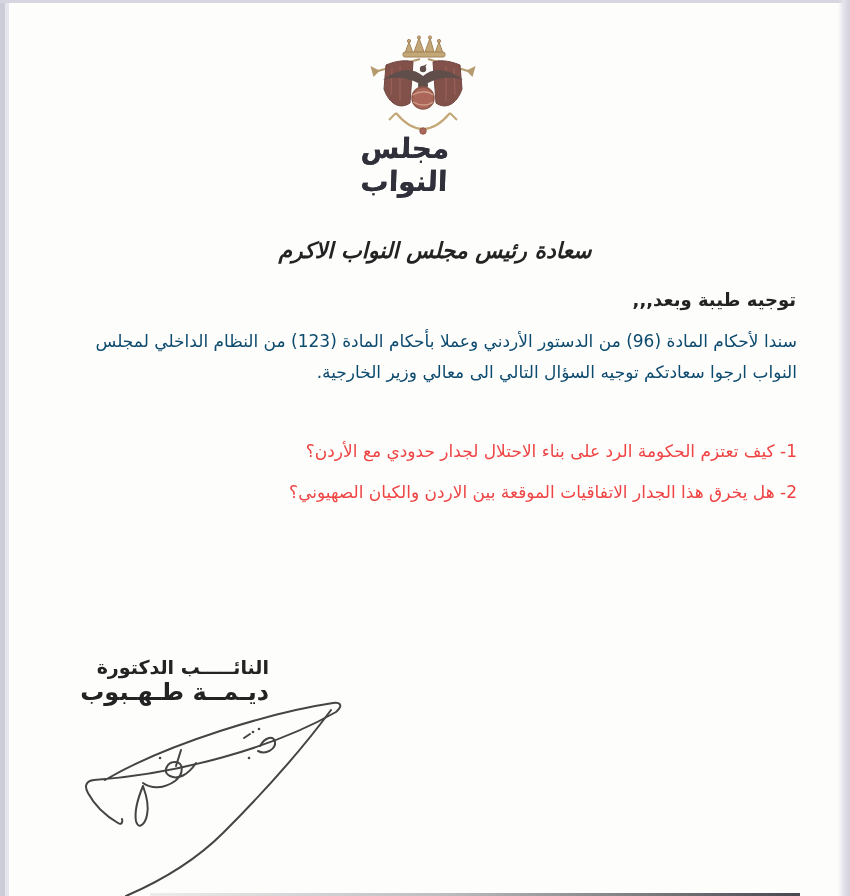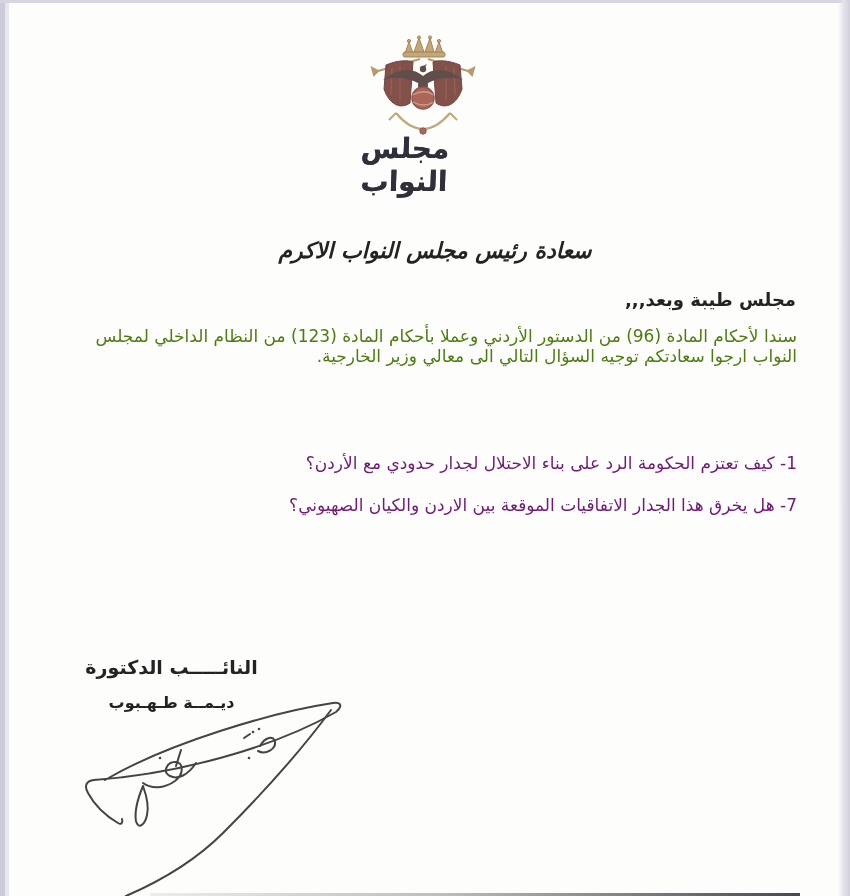--- a/index.html
+++ b/index.html
@@ -27,31 +27,31 @@
   .title{
     position:absolute;left:20px;right:0;top:238px;margin:0;
     text-align:center;font-size:22px;font-weight:700;color:#232323;font-style:italic;
   }
   .greeting{
     position:absolute;right:54px;top:289px;
     font-size:18px;font-weight:700;color:#232323;
   }
   .body-par{
     position:absolute;right:53px;left:66px;top:326px;margin:0;
-    font-size:17px;line-height:20px;text-align:right;color:#4d7c0f;
+    font-size:17px;line-height:31px;text-align:right;color:#0c4a6e;
   }
   .questions{position:absolute;right:53px;left:62px;top:436px;}
-  .questions p{margin:12px 0 11px 0;font-size:17px;line-height:30px;text-align:right;color:#701a75;}
+  .questions p{margin:0 0 11px 0;font-size:17px;line-height:30px;text-align:right;color:#ef4444;}
   
   .sig-block{
-    position:absolute;left:74px;top:656px;width:195px;text-align:center;
+    position:absolute;left:74px;top:656px;width:195px;text-align:right;
     font-weight:700;color:#232323;white-space:nowrap;
   }
   .sig-line1{font-size:19px;}
-  .sig-line2{font-size:16px;margin-top:15px;}
+  .sig-line2{font-size:24px;}
   .sig-svg{position:absolute;left:48px;top:688px;width:345px;height:208px;}
 </style>
 </head>
 <body>
 
 <div class="scan" dir="rtl" lang="ar">
 
   <div class="edge-left"></div>
   <div class="edge-left2"></div>
   <div class="edge-top"></div>
@@ -96,27 +96,27 @@
 
     <path d="M38 78 C48 90 58 94 65 94 C72 94 82 90 92 78" stroke="#b9995f" stroke-width="2.2" fill="none"></path>
     <path d="M38 78 L31 85 M92 78 L99 85" stroke="#b9995f" stroke-width="2" fill="none"></path>
     <circle cx="65" cy="96" r="3.2" fill="#9d4f3e" stroke="#7c3a2c" stroke-width="1"></circle>
   </svg>
 
   <div class="calligraphy">مجلس النواب</div>
 
   <h1 class="title">سعادة رئيس مجلس النواب الاكرم</h1>
 
-  <div class="greeting">مجلس طيبة وبعد,,,</div>
+  <div class="greeting">توجيه طيبة وبعد,,,</div>
 
   <p class="body-par">سندا لأحكام المادة (96) من الدستور الأردني وعملا بأحكام المادة (123) من النظام الداخلي لمجلس النواب ارجوا سعادتكم توجيه السؤال التالي الى معالي وزير الخارجية.</p>
 
   <div class="questions">
     <p>1- كيف تعتزم الحكومة الرد على بناء الاحتلال لجدار حدودي مع الأردن؟</p>
-    <p>7- هل يخرق هذا الجدار الاتفاقيات الموقعة بين الاردن والكيان الصهيوني؟</p>
+    <p>2- هل يخرق هذا الجدار الاتفاقيات الموقعة بين الاردن والكيان الصهيوني؟</p>
   </div>
 
   <div class="sig-block">
     <div class="sig-line1">النائـــــب الدكتورة</div>
     <div class="sig-line2">ديـمــة طـهـبوب</div>
   </div>
 
   <svg class="sig-svg" viewBox="0 0 345 208" aria-hidden="true">
     <g fill="none" stroke="#303030" stroke-width="2" stroke-linecap="round" opacity="0.9">
 

